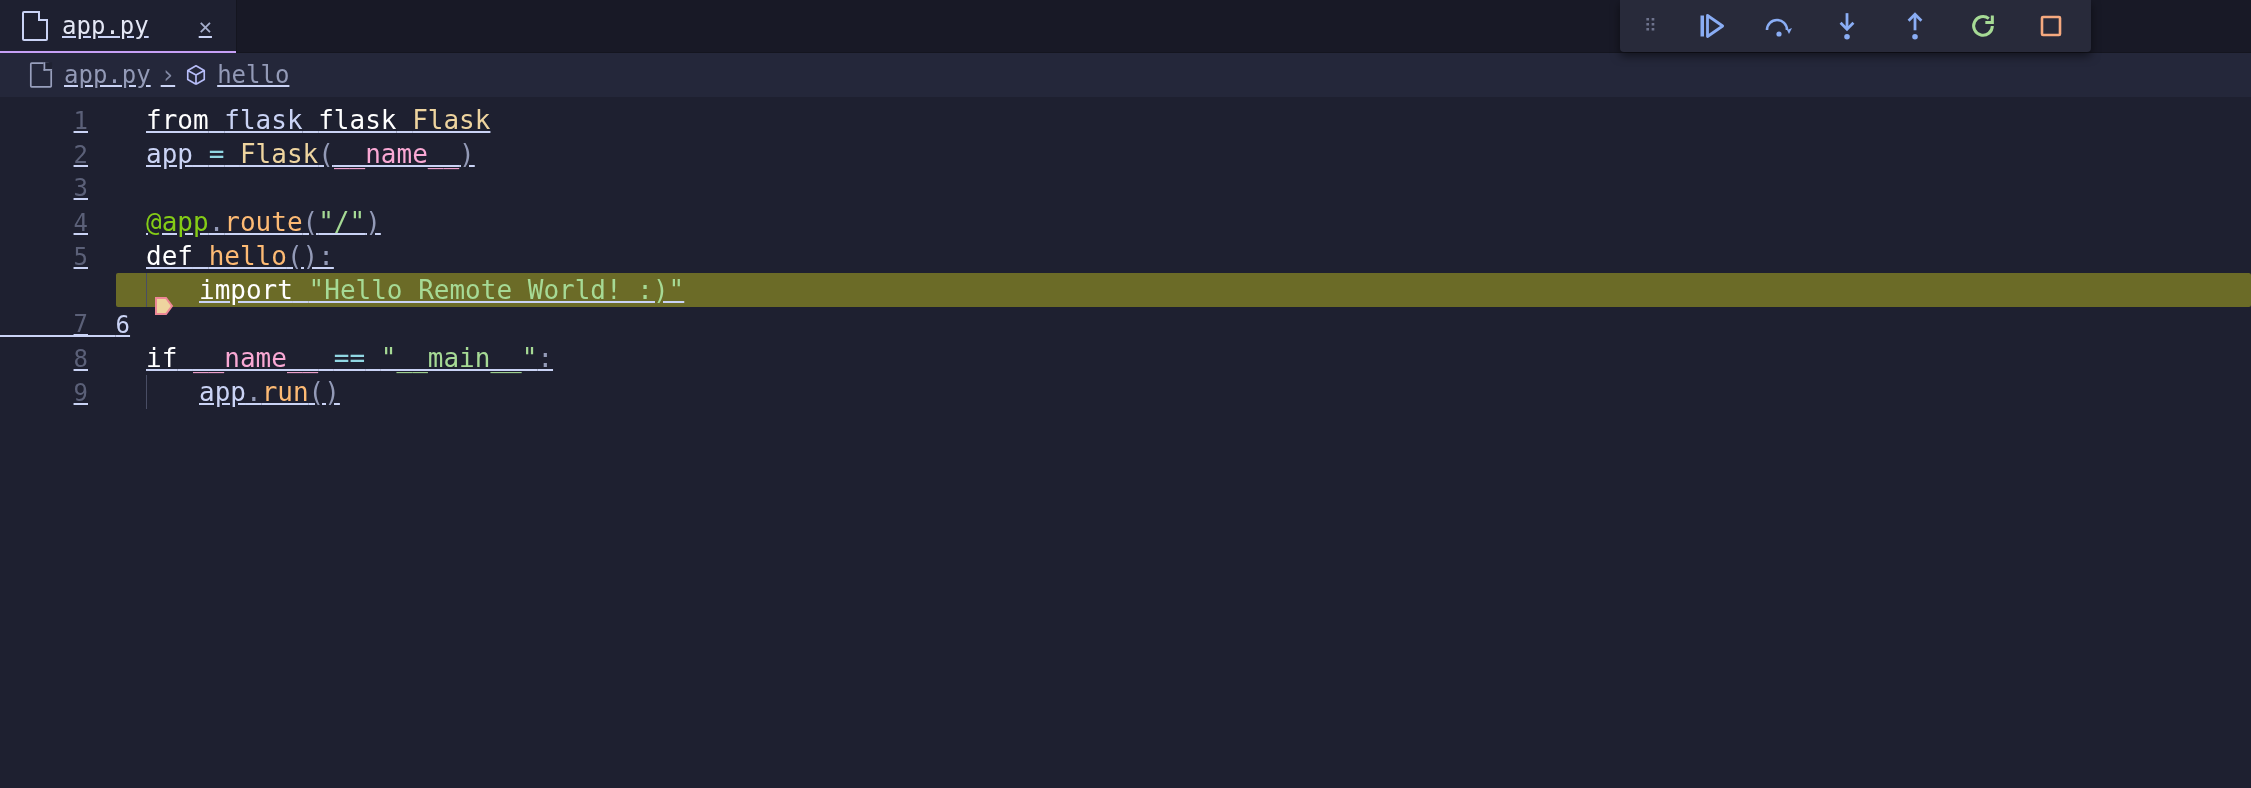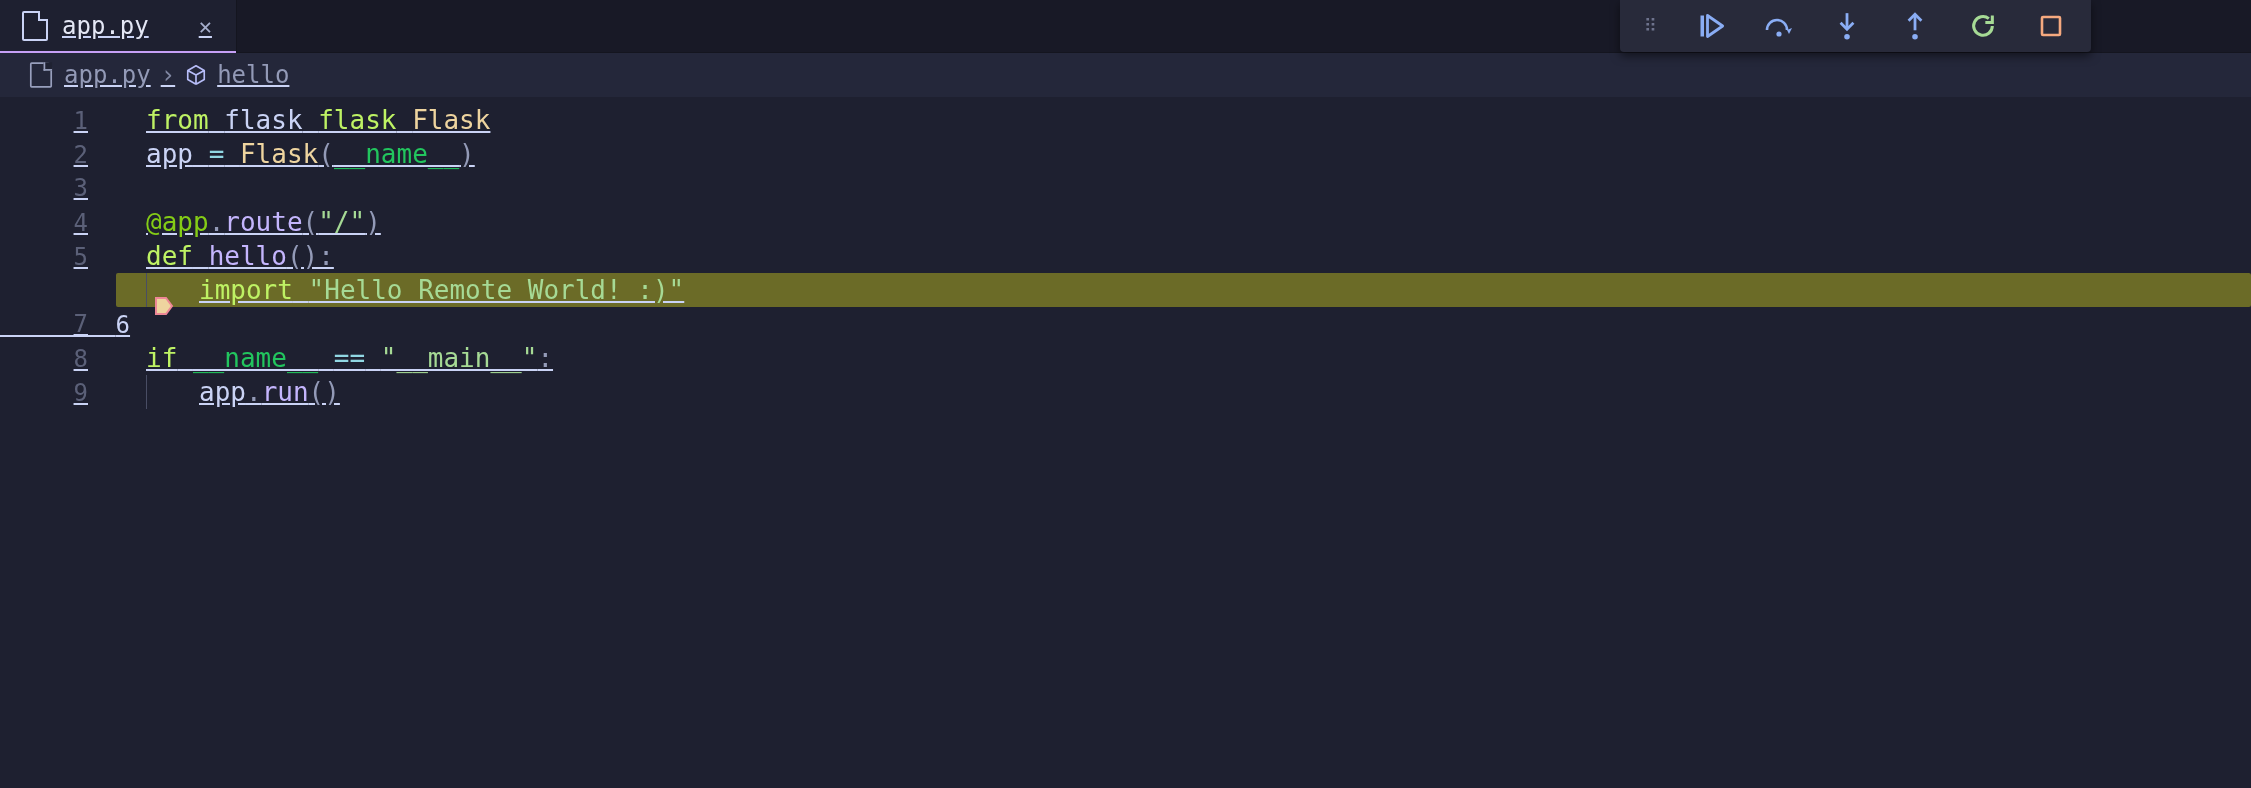--- a/index.html
+++ b/index.html
@@ -132,27 +132,27 @@
 
   
   .bp-marker {
     position: absolute;
     left: 9px;
     top: 50%;
     transform: translateY(-50%);
   }
 
   
-  .kw   { color:#bef264; }   
-  .fn   { color:#c4b5fd; }   
+  .kw   { color:#ffffff; }   
+  .fn   { color:#fdba74; }   
   .cls  { color:#eed49f; }   
   .str  { color:#a6da95; }   
   .dec  { color:#84cc16; }
   .var  { color:#cad3f5; }
-  .dund { color:#22c55e; }   
+  .dund { color:#f9a8d4; }   
   .op   { color:#91d7e3; }
   .punc { color:#939ab7; }
 </style>
 </head>
 <body>
 <div class="root">
 
   <div class="tabbar">
     <div class="tab active">
       <span class="file-ic"></span>

